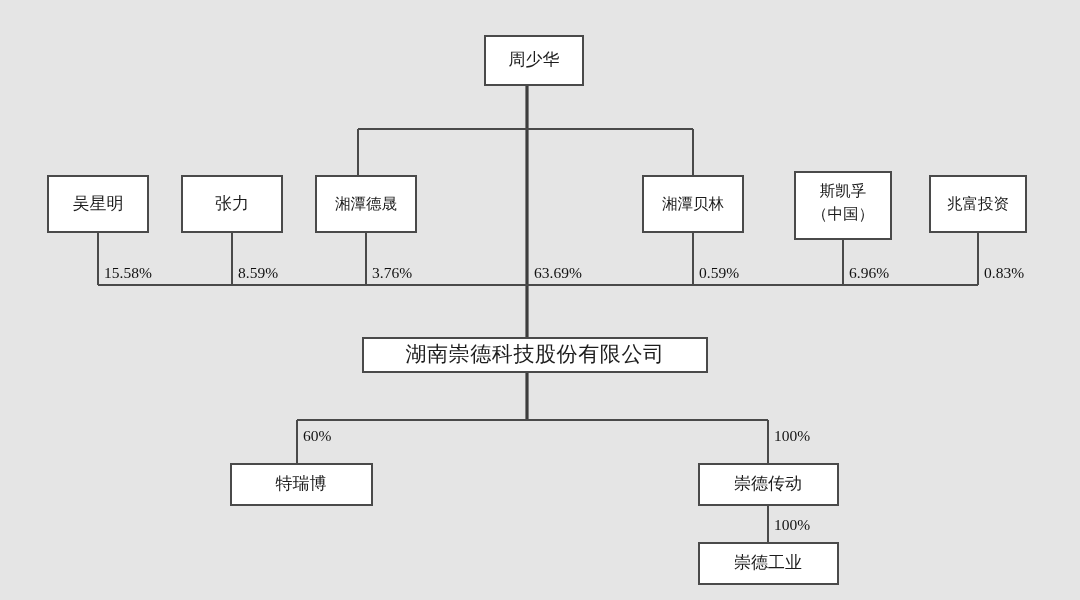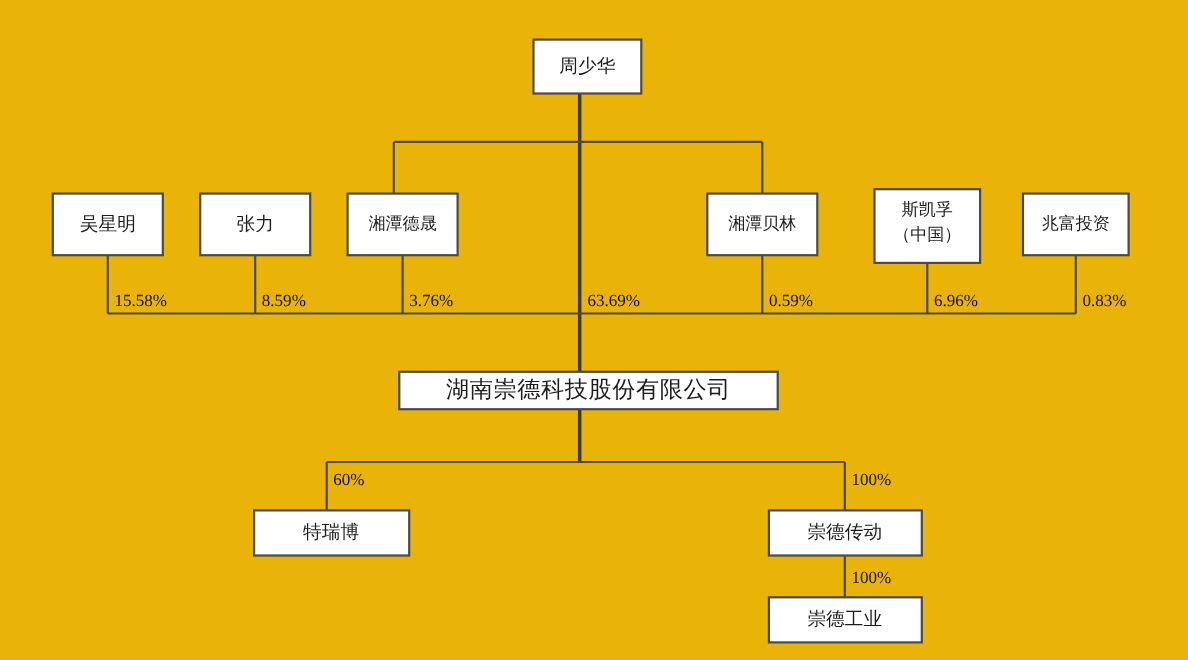--- a/index.html
+++ b/index.html
@@ -10,21 +10,21 @@
   body {
     width: 1080px;
     height: 600px;
     overflow: hidden;
     font-family: "Liberation Serif", "DejaVu Serif", serif;
   }
   #diagram-root {
     position: relative;
     width: 1080px;
     height: 600px;
-    background: #eab308;
+    background: #e5e5e5;
   }
   svg#org-chart {
     display: block;
     width: 1080px;
     height: 600px;
   }
   .node-box {
     fill: #ffffff;
     stroke: #4a4a4a;
     stroke-width: 2;

